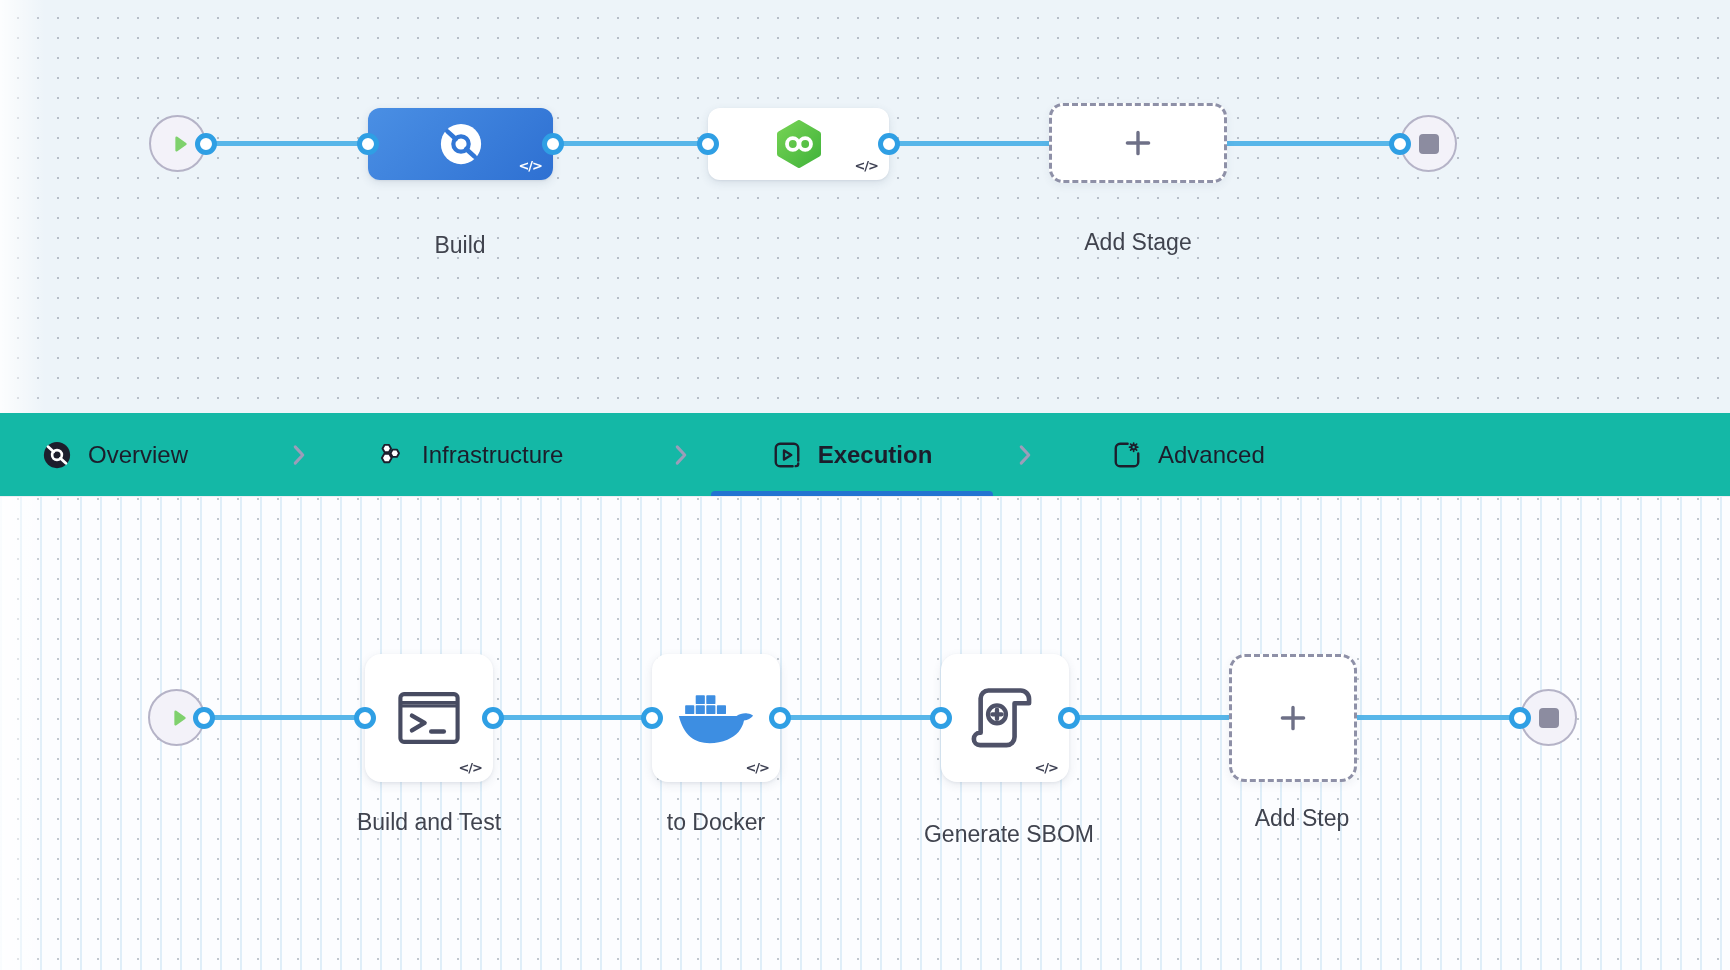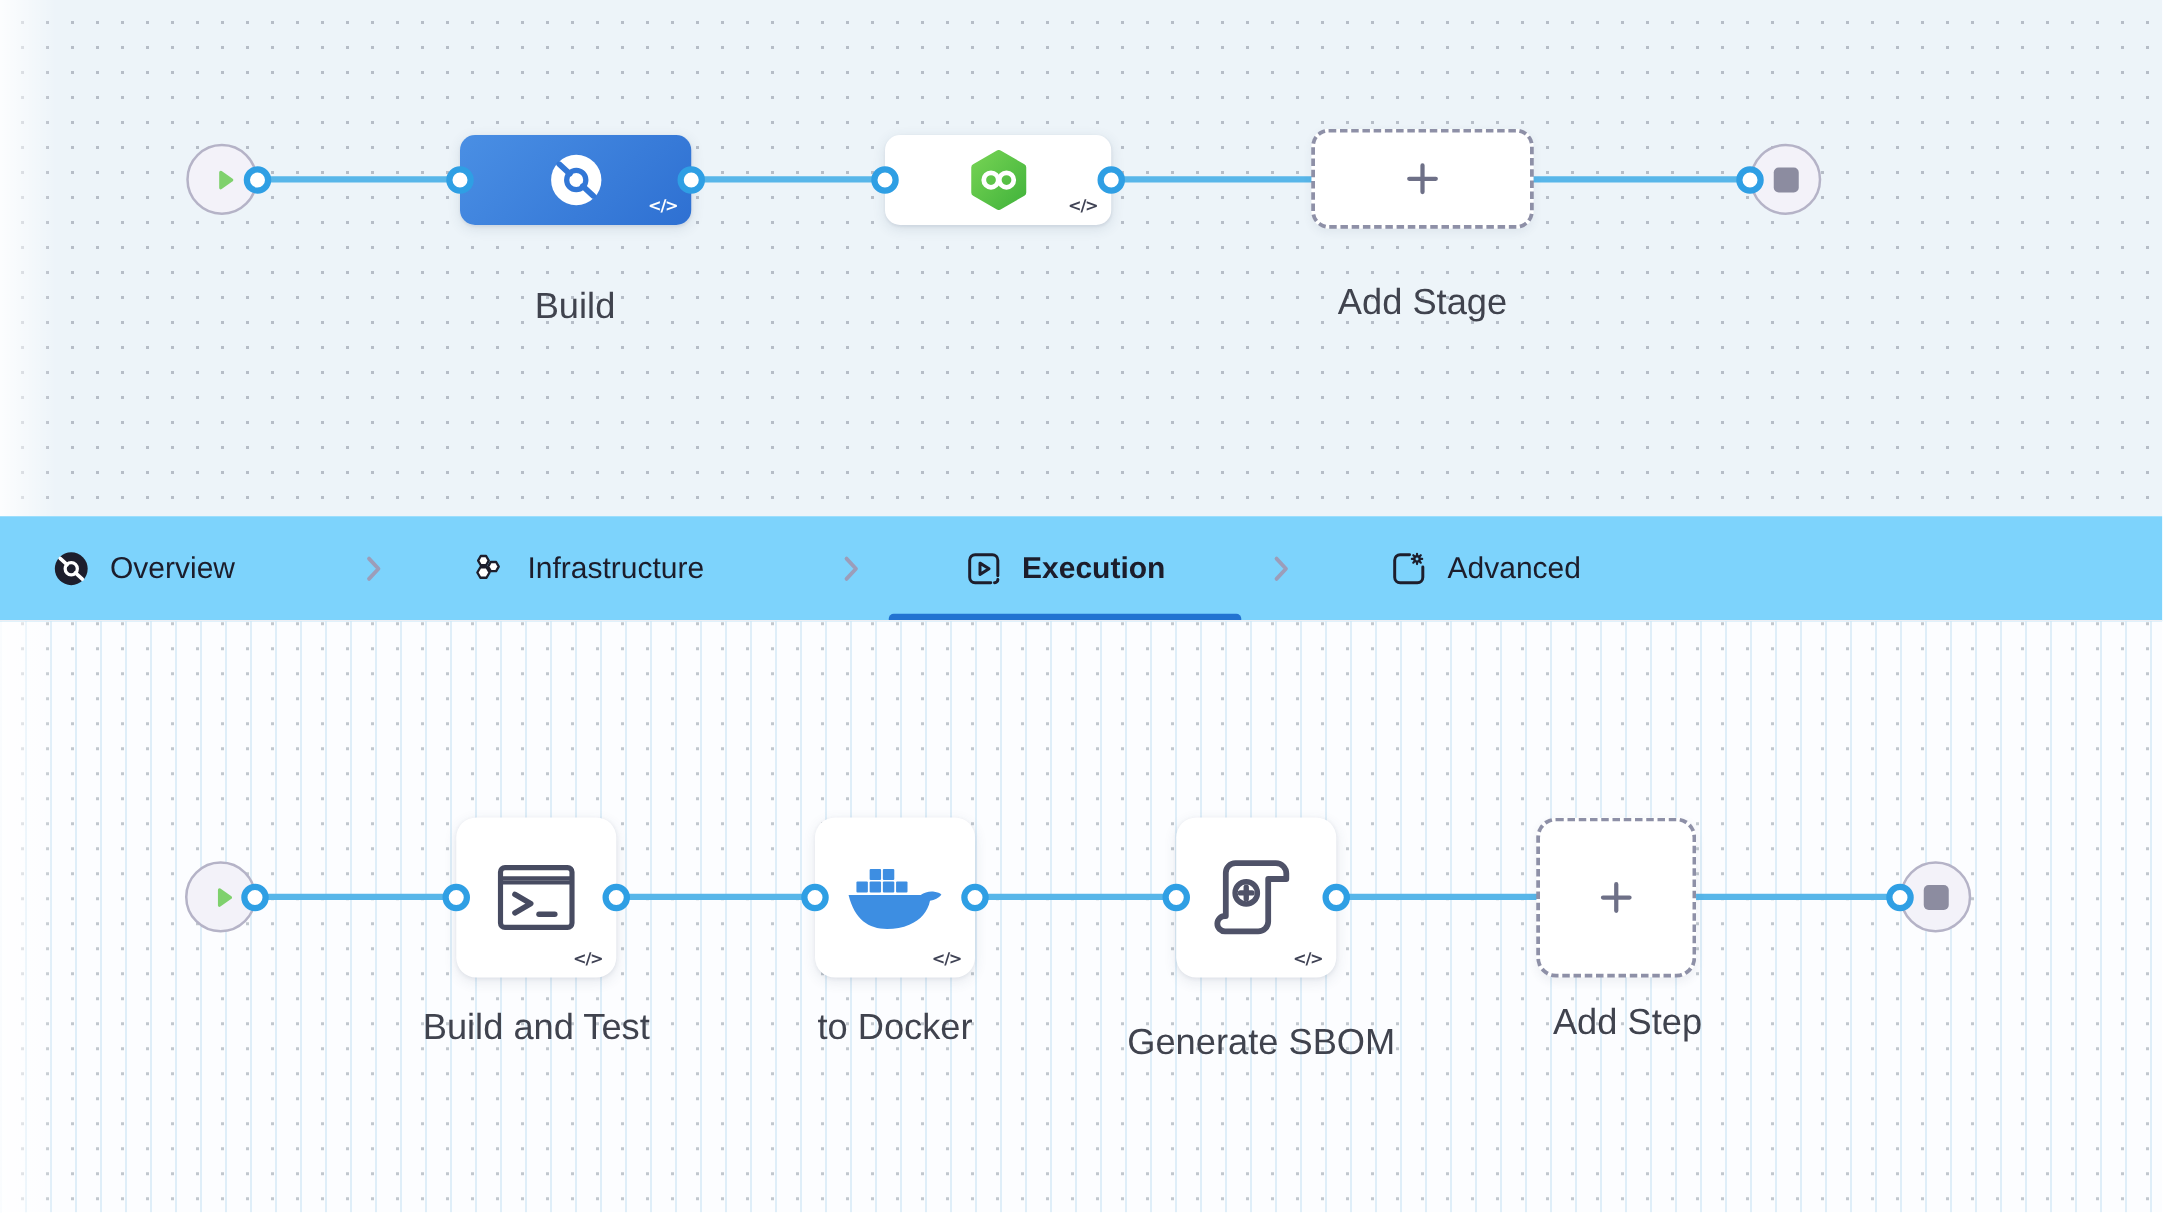--- a/index.html
+++ b/index.html
@@ -54,27 +54,27 @@
     position:absolute; background:#ffffff; z-index:3;
     border:3px dashed #8e90a7; display:flex; align-items:center; justify-content:center;
     box-shadow:0 3px 8px rgba(60,70,100,.07);
   }
   .code-badge {
     position:absolute; right:11px; bottom:7px; font-size:13px; font-weight:bold;
     letter-spacing:-1px; color:#3f4254; z-index:4; font-family:"DejaVu Sans",sans-serif;
   }
   .code-badge.light { color:#ffffff; }
   .node-label {
-    position:absolute; width:300px; text-align:center; font-size:29px; color:#40434e;
+    position:absolute; width:300px; text-align:center; font-size:23px; color:#40434e;
     line-height:41px; z-index:2;
   }
 
   
   .tabbar {
-    position:absolute; left:0; top:413px; width:1730px; height:84px; background:#7dd3fc;
+    position:absolute; left:0; top:413px; width:1730px; height:84px; background:#14b8a6;
     border-bottom:1px solid #edeef3; z-index:6;
   }
   .tab {
     position:absolute; top:0; height:100%; display:flex; align-items:center; gap:16px;
     font-size:24px; color:#1c1d2b; cursor:pointer;
   }
   .tab.selected { font-weight:bold; }
   .tab-underline {
     position:absolute; left:0; right:0; bottom:0; height:5px; border-radius:4px 4px 0 0;
   }

